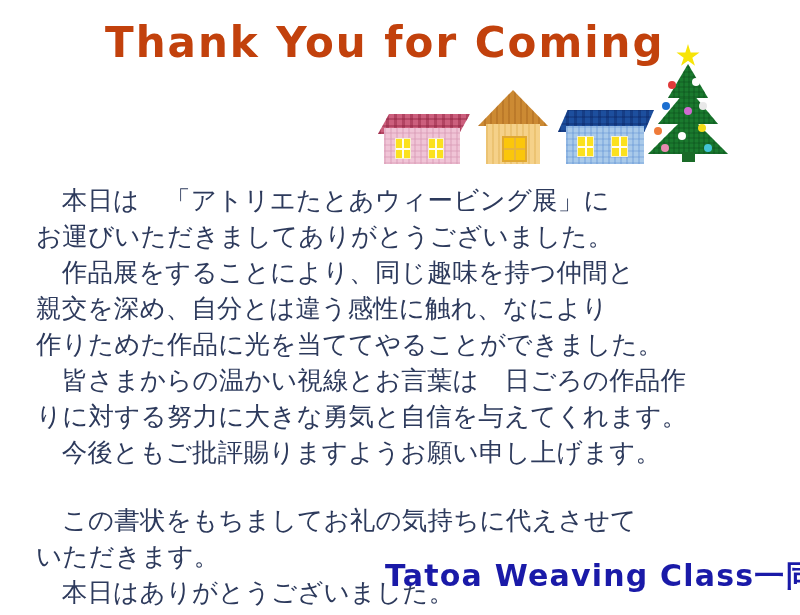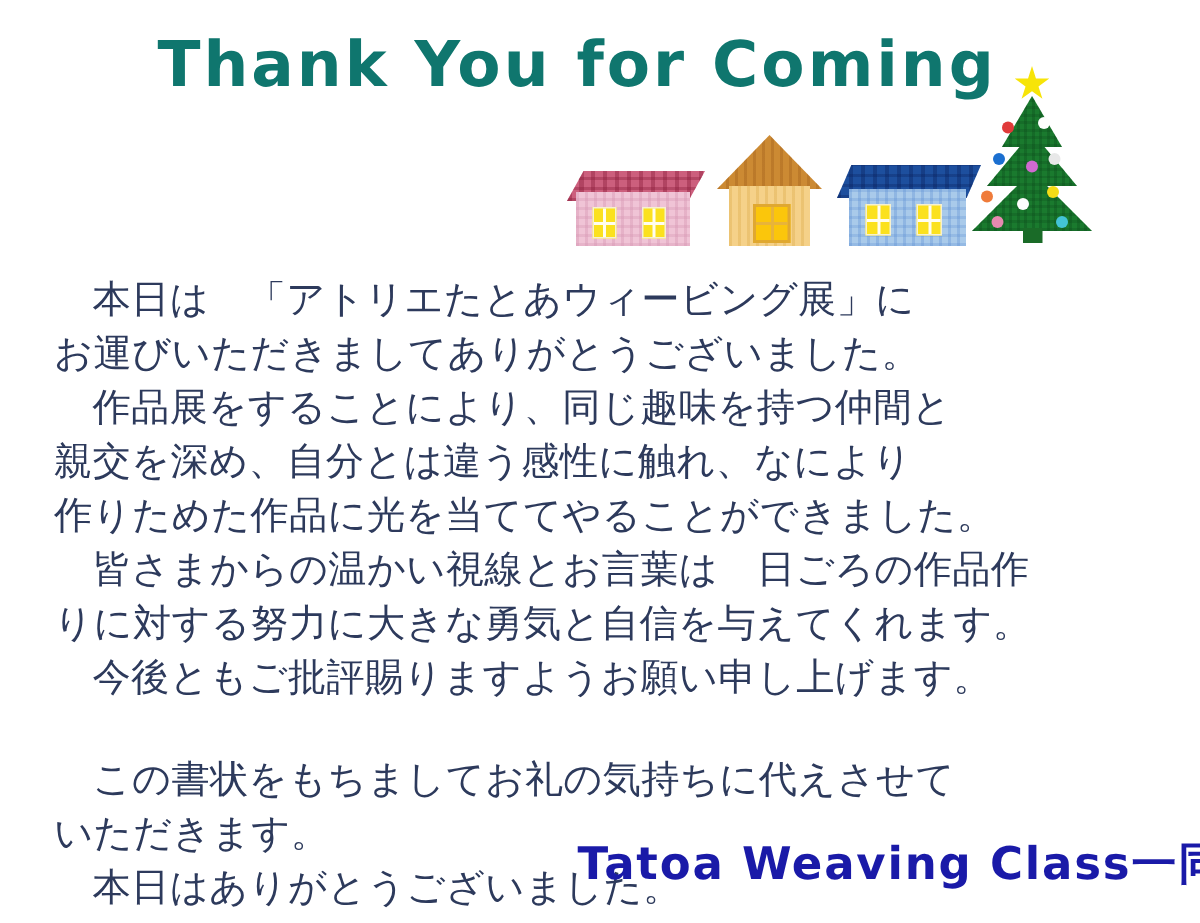--- a/index.html
+++ b/index.html
@@ -168,21 +168,21 @@
     letter-spacing: 1.2px;
     color: #1a1aa8;
     white-space: nowrap;
   }
 </style>
 </head>
 <body>
 
 <div id="card" style="background: rgb(255, 255, 255);">
 
-  <div id="title" style="color: #0f766e;">Thank You for Coming</div>
+  <div id="title" style="color: #c2410c;">Thank You for Coming</div>
 
   <div id="illustration">
 
     <div class="house" id="house-pink">
       <div class="roof"></div>
       <div class="body"></div>
       <div class="win a">
         <div class="pane-v"></div>
           <div class="pane-h"></div>
       </div>

